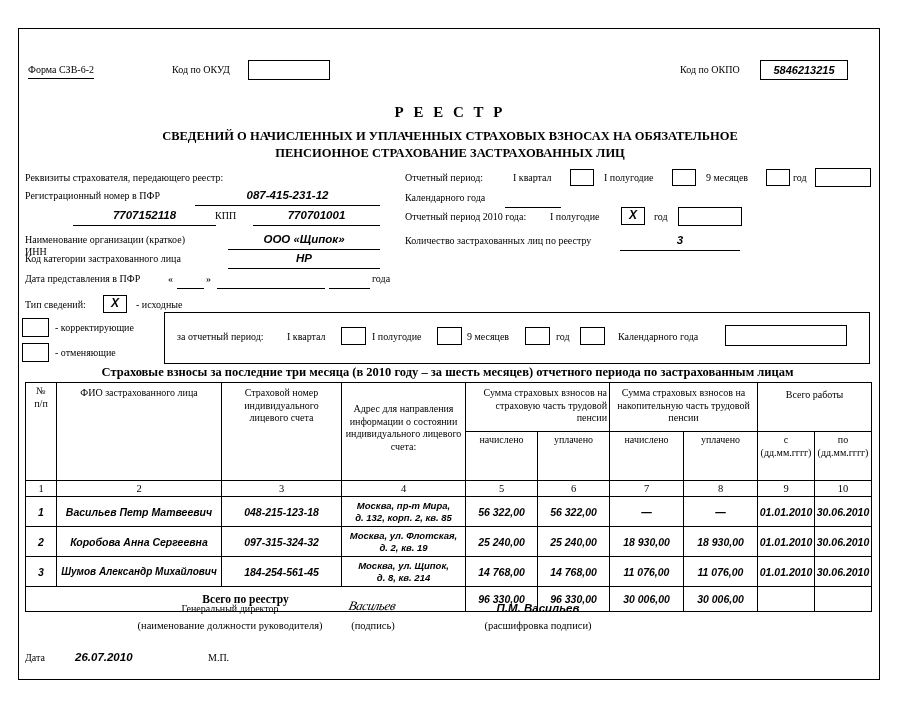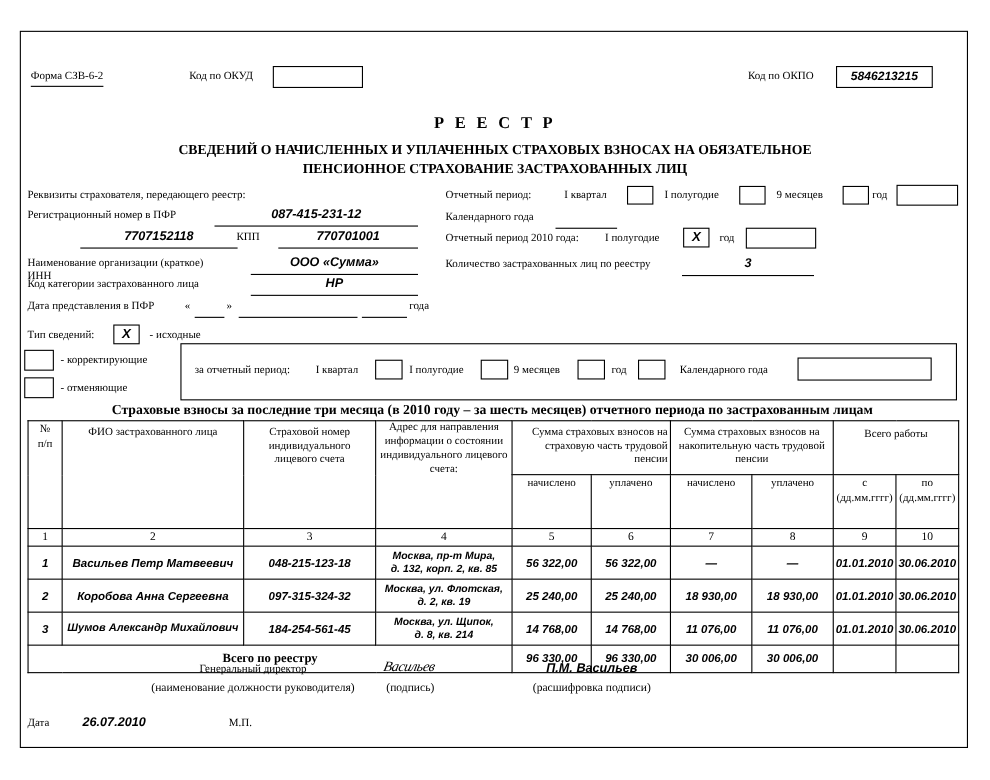--- a/index.html
+++ b/index.html
@@ -194,21 +194,21 @@
   <div class="abs ul" style="left:73px; top:209px; width:143px; height:16px;">
     <div class="val" style="text-align:center;">7707152118</div>
   </div>
   <div class="abs lbl" style="left:215px; top:210px;">КПП</div>
   <div class="abs ul" style="left:253px; top:209px; width:127px; height:16px;">
     <div class="val" style="text-align:center;">770701001</div>
   </div>
 
   <div class="abs lbl" style="left:25px; top:234px;">Наименование организации (краткое)</div>
   <div class="abs ul" style="left:228px; top:233px; width:152px; height:16px;">
-    <div class="val" style="text-align:center;">ООО  «Сумма»</div>
+    <div class="val" style="text-align:center;">ООО  «Щипок»</div>
   </div>
 
   <div class="abs lbl" style="left:25px; top:253px;">Код категории застрахованного лица</div>
   <div class="abs ul" style="left:228px; top:252px; width:152px; height:16px;">
     <div class="val" style="text-align:center;">НР</div>
   </div>
 
   <div class="abs lbl" style="left:25px; top:273px;">Дата представления в ПФР</div>
   <div class="abs lbl" style="left:168px; top:273px;">«</div>
   <div class="abs ul" style="left:177px; top:272px; width:27px; height:16px;">
@@ -317,21 +317,21 @@
         <col style="width:57px">
       </colgroup>
       <thead>
         <tr>
           <th rowspan="2" class="hcenter">
             <div>№</div>
             <div>п/п</div>
           </th>
           <th rowspan="2" style="padding-top:4px;">ФИО застрахованного лица</th>
           <th rowspan="2" style="padding-top:4px;">Страховой номер индивидуального лицевого счета</th>
-          <th rowspan="2" style="padding-top:0;">Адрес для направления информации о состоянии индивидуального лицевого счета:</th>
+          <th rowspan="2" style="padding-top:20px;">Адрес для направления информации о состоянии индивидуального лицевого счета:</th>
           <th colspan="2" style="padding-top:4px; height:42px;text-align:right;">Сумма страховых взносов на страховую часть трудовой пенсии</th>
           <th colspan="2" style="padding-top:4px;">Сумма страховых взносов на накопительную часть трудовой пенсии</th>
           <th colspan="2" class="hcenter" style="vertical-align:top; padding-top:6px;">Всего работы</th>
         </tr>
         <tr>
           <th class="hcenter" style="height:44px;">начислено</th>
           <th class="hcenter">уплачено</th>
           <th class="hcenter">начислено</th>
           <th class="hcenter">уплачено</th>
           <th class="hcenter">с (дд.мм.гггг)</th>

